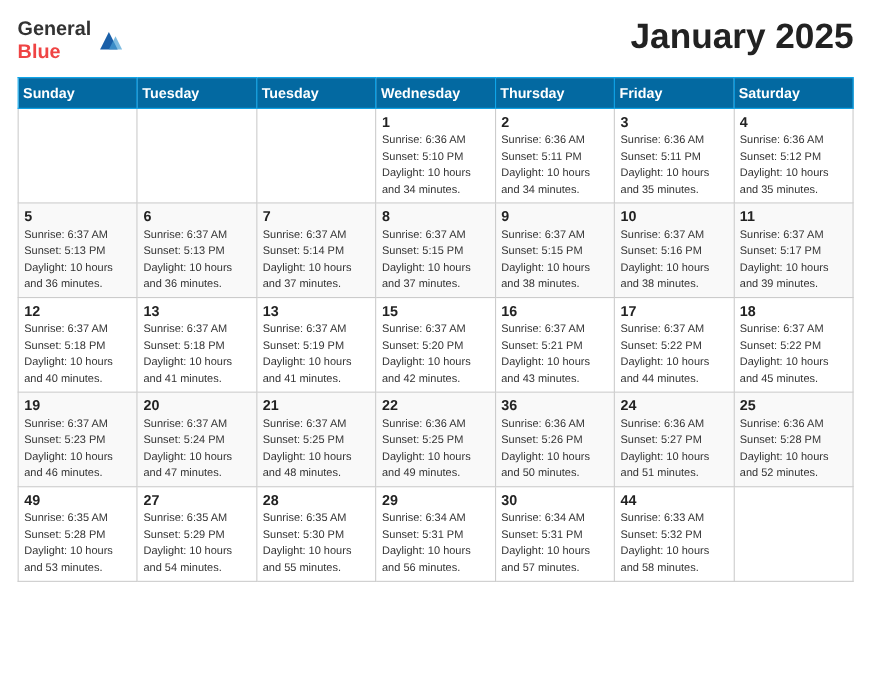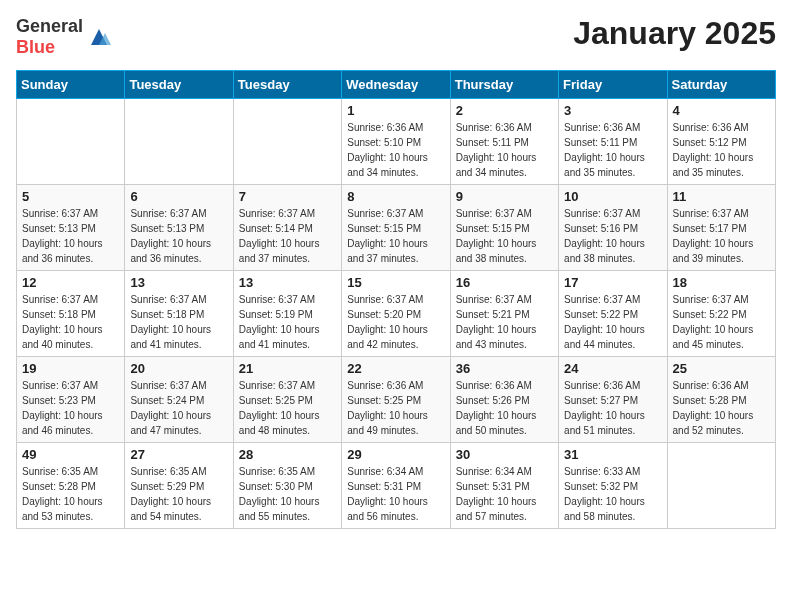--- a/index.html
+++ b/index.html
@@ -249,19 +249,19 @@
         </td>
         <td>
           <span class="day-number">29</span>
           <div class="day-info">Sunrise: 6:34 AM<br>Sunset: 5:31 PM<br>Daylight: 10 hours<br>and 56 minutes.</div>
         </td>
         <td>
           <span class="day-number">30</span>
           <div class="day-info">Sunrise: 6:34 AM<br>Sunset: 5:31 PM<br>Daylight: 10 hours<br>and 57 minutes.</div>
         </td>
         <td>
-          <span class="day-number">31</span>
+          <span class="day-number">44</span>
           <div class="day-info">Sunrise: 6:33 AM<br>Sunset: 5:32 PM<br>Daylight: 10 hours<br>and 58 minutes.</div>
         </td>
         <td class="empty-cell"></td>
       </tr>
     </tbody>
 </table>
 
 </body></html>

